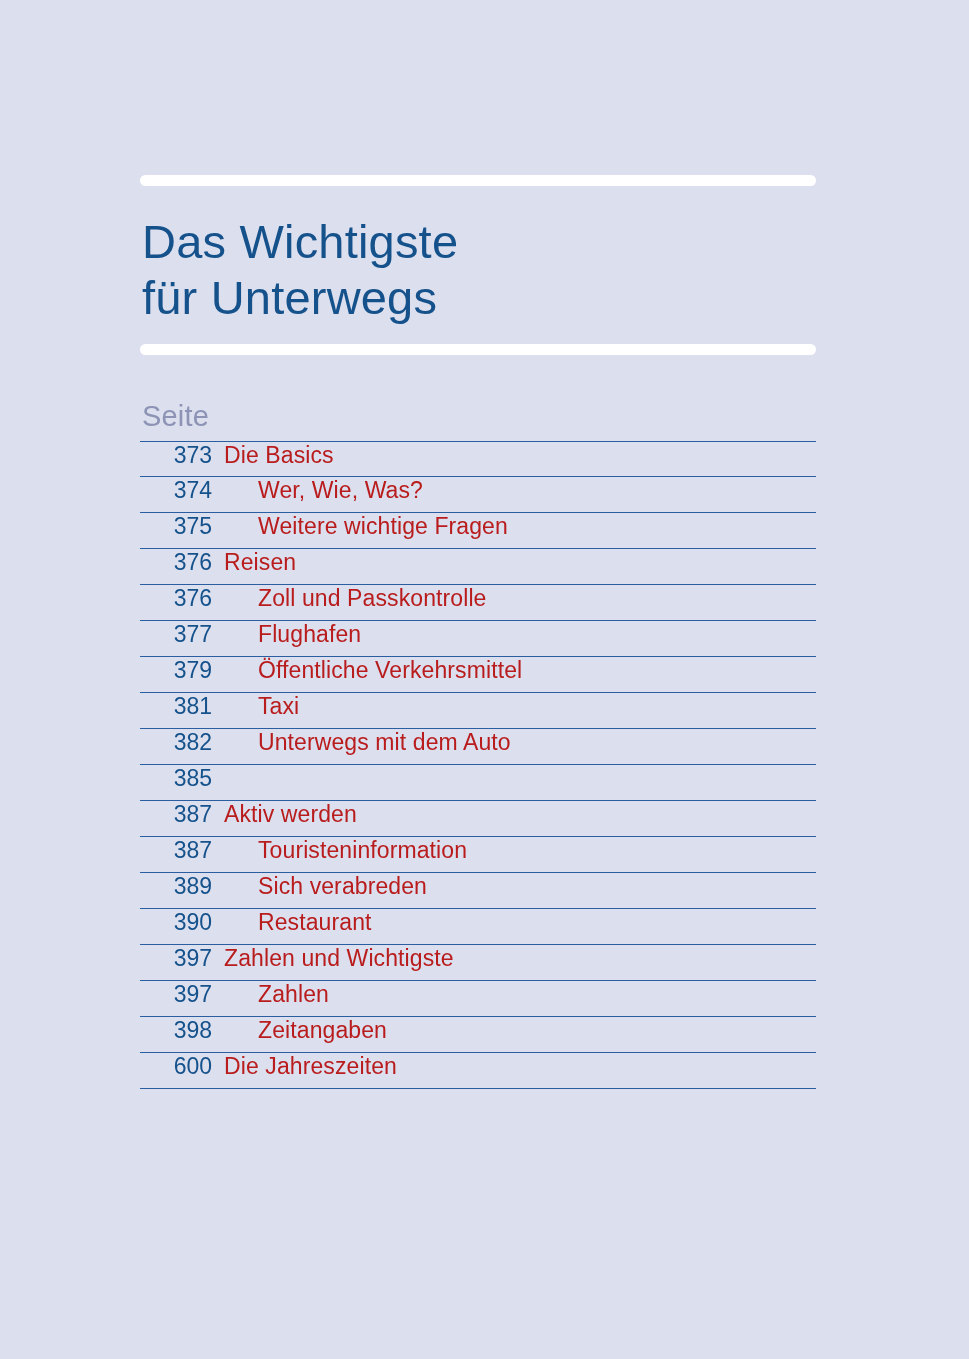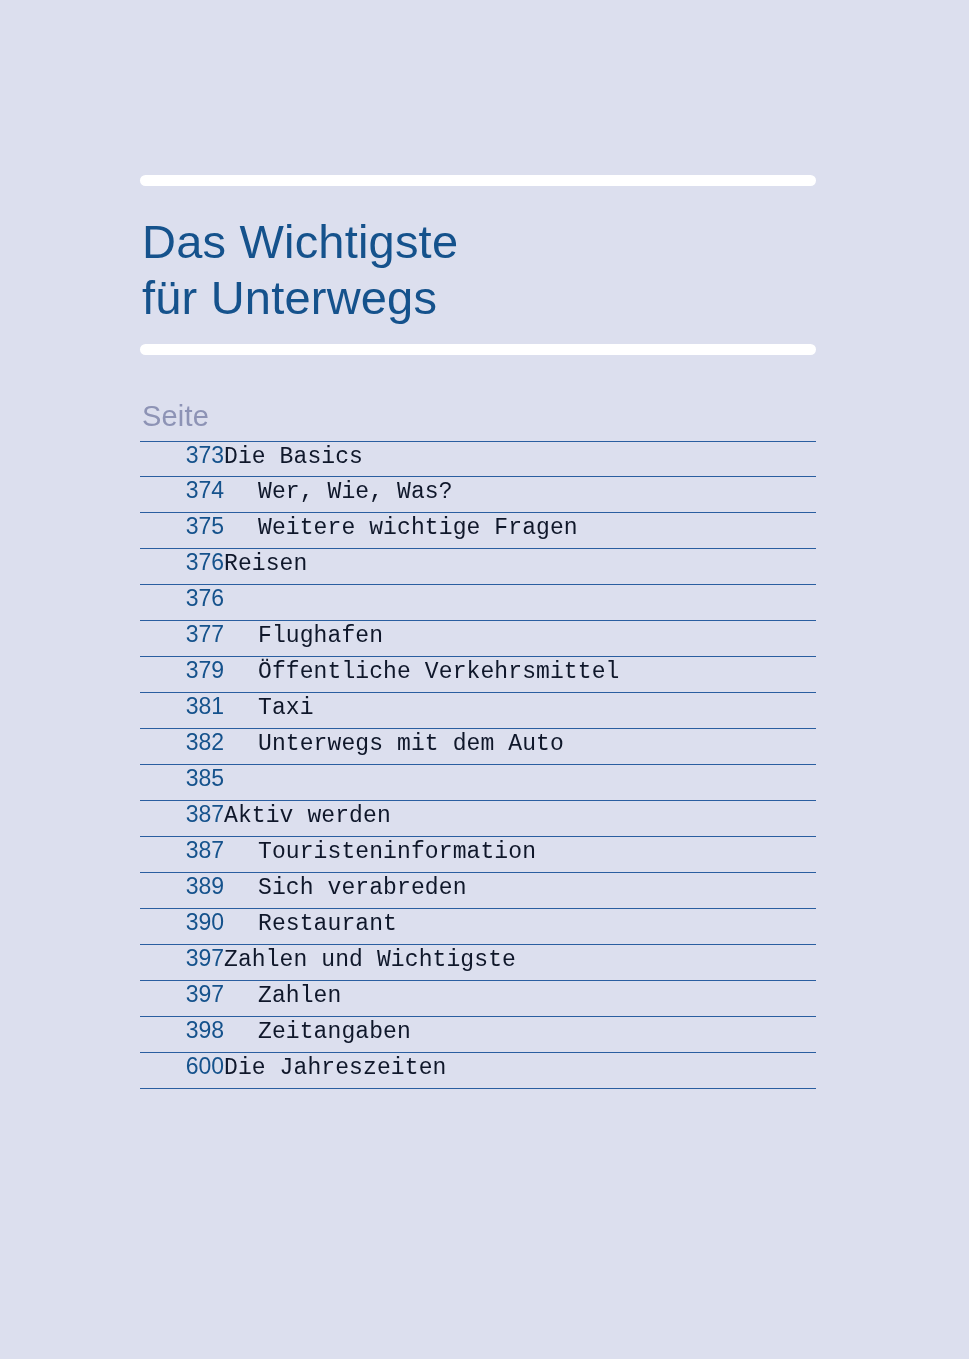--- a/index.html
+++ b/index.html
@@ -66,27 +66,27 @@
     box-sizing: border-box;
   }
   .toc-row:first-of-type {
     border-top: 1.6px solid #2a5ea0;
   }
   .toc-page {
     width: 84px;
     text-align: right;
     color: #15528c;
     font-size: 23px;
+    padding-right: 12px;
     box-sizing: border-box;
   }
   .toc-label {
-    color: #0f172a;
+    color: #b91c1c;
     font-size: 23px;
     letter-spacing: 0.1px;
-    font-family: Liberation Mono, monospace;
   }
   .lvl2 .toc-label {
     padding-left: 34px;
   }
 </style>
 </head>
 <body>
 
 <div class="page">
   <div class="content">
@@ -112,20 +112,21 @@
           <div class="toc-row lvl2">
             <div class="toc-page">375</div>
             <div class="toc-label">Weitere wichtige Fragen</div>
           </div>
           <div class="toc-row">
             <div class="toc-page">376</div>
             <div class="toc-label">Reisen</div>
           </div>
           <div class="toc-row lvl2">
             <div class="toc-page">376</div>
+            <div class="toc-label">Zoll und Passkontrolle</div>
           </div>
           <div class="toc-row lvl2">
             <div class="toc-page">377</div>
             <div class="toc-label">Flughafen</div>
           </div>
           <div class="toc-row lvl2">
             <div class="toc-page">379</div>
             <div class="toc-label">Öffentliche Verkehrsmittel</div>
           </div>
           <div class="toc-row lvl2">

